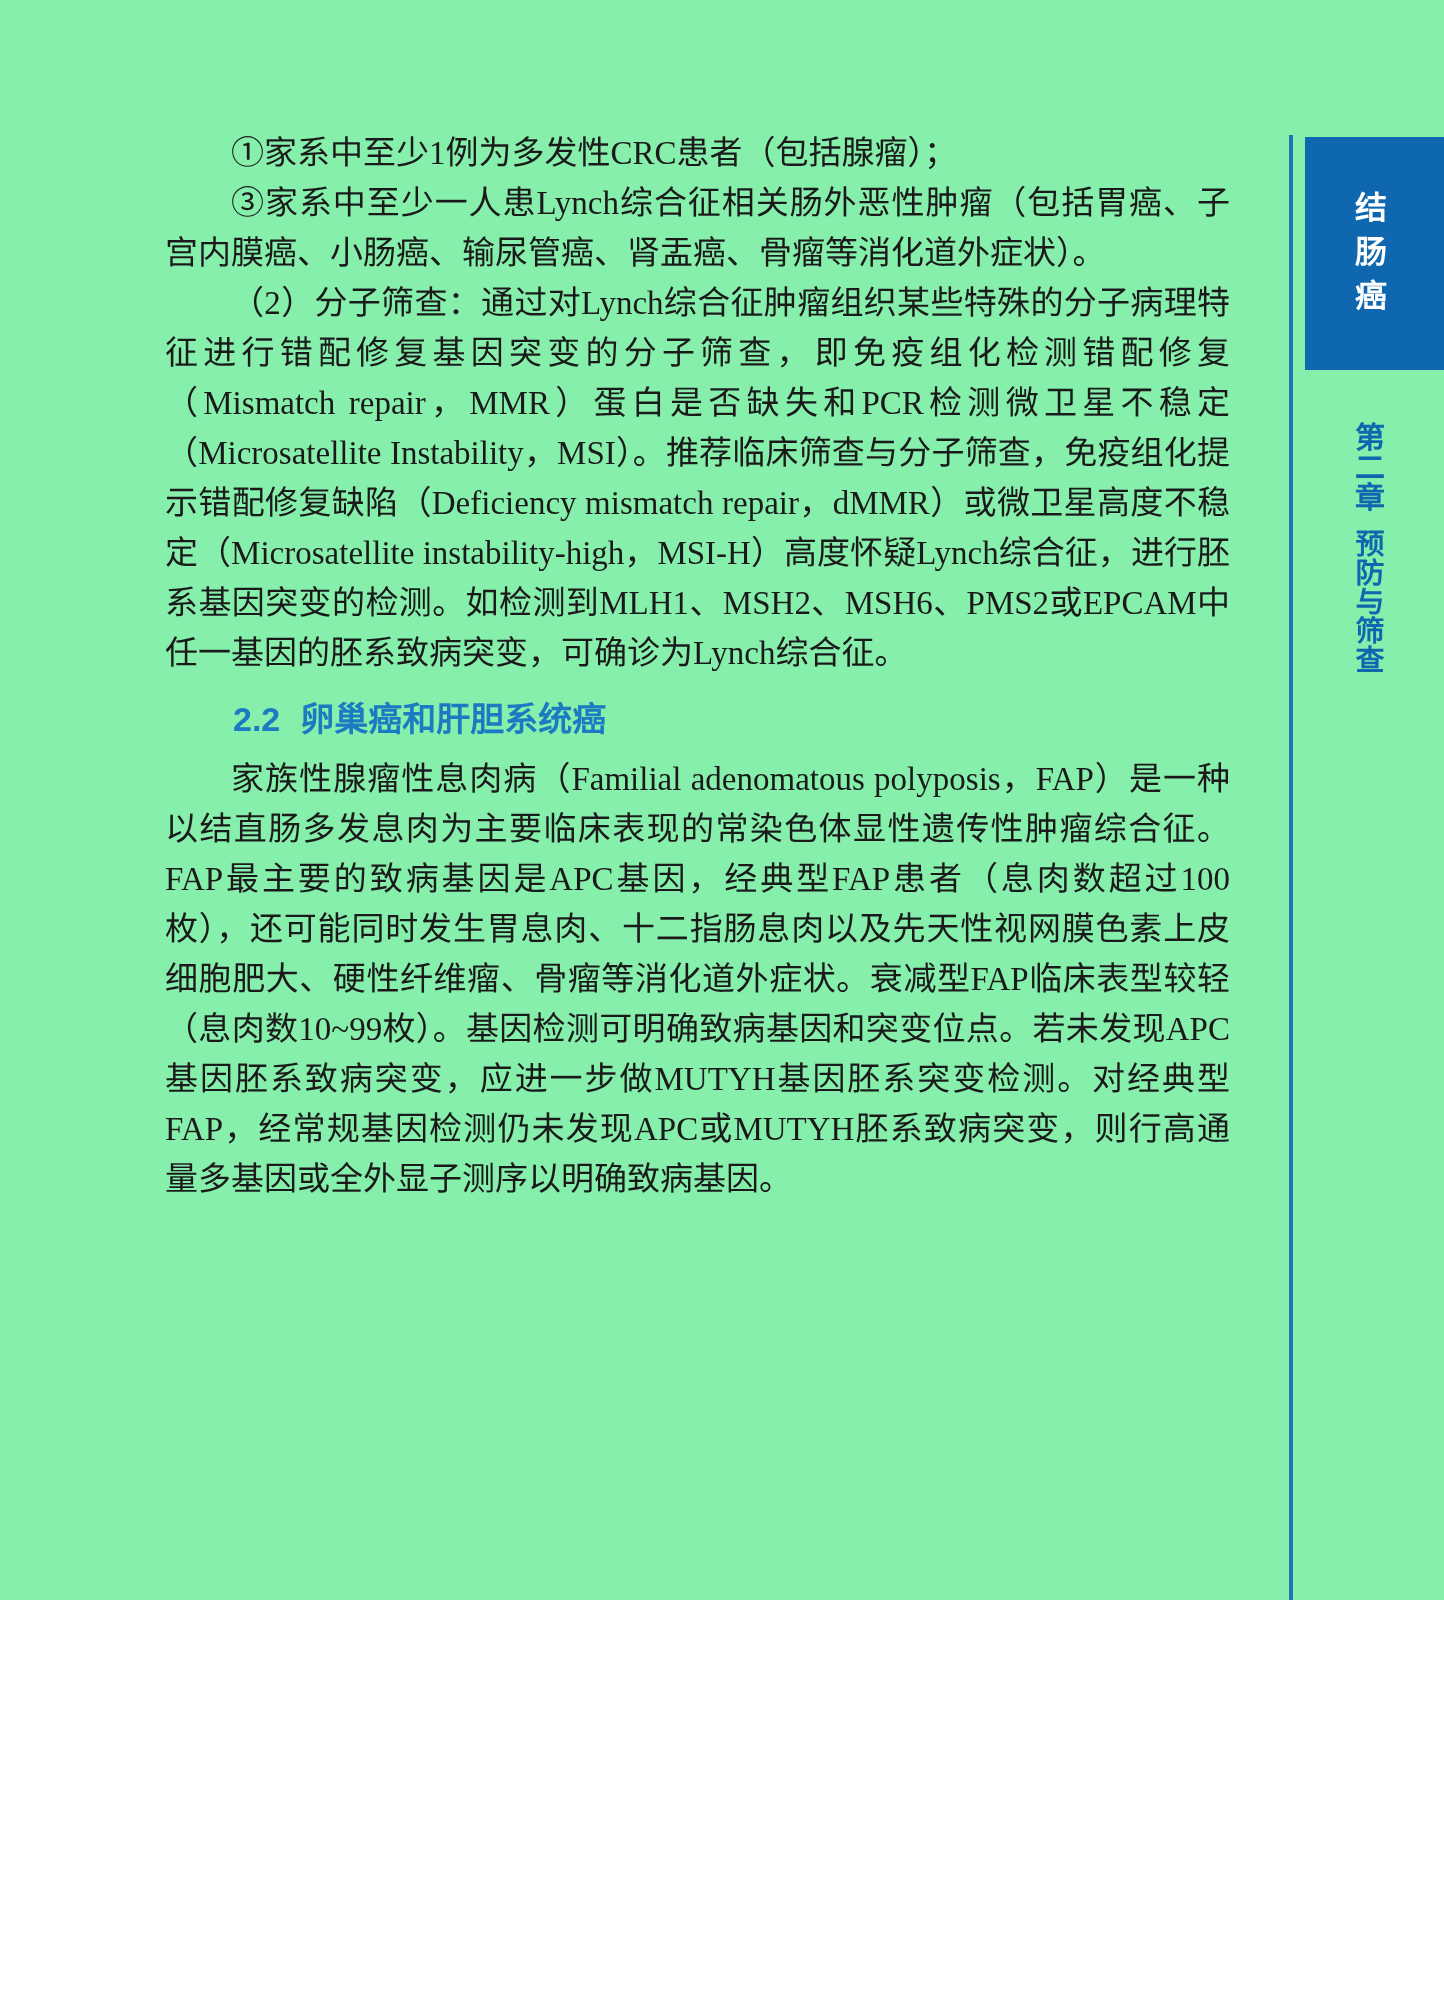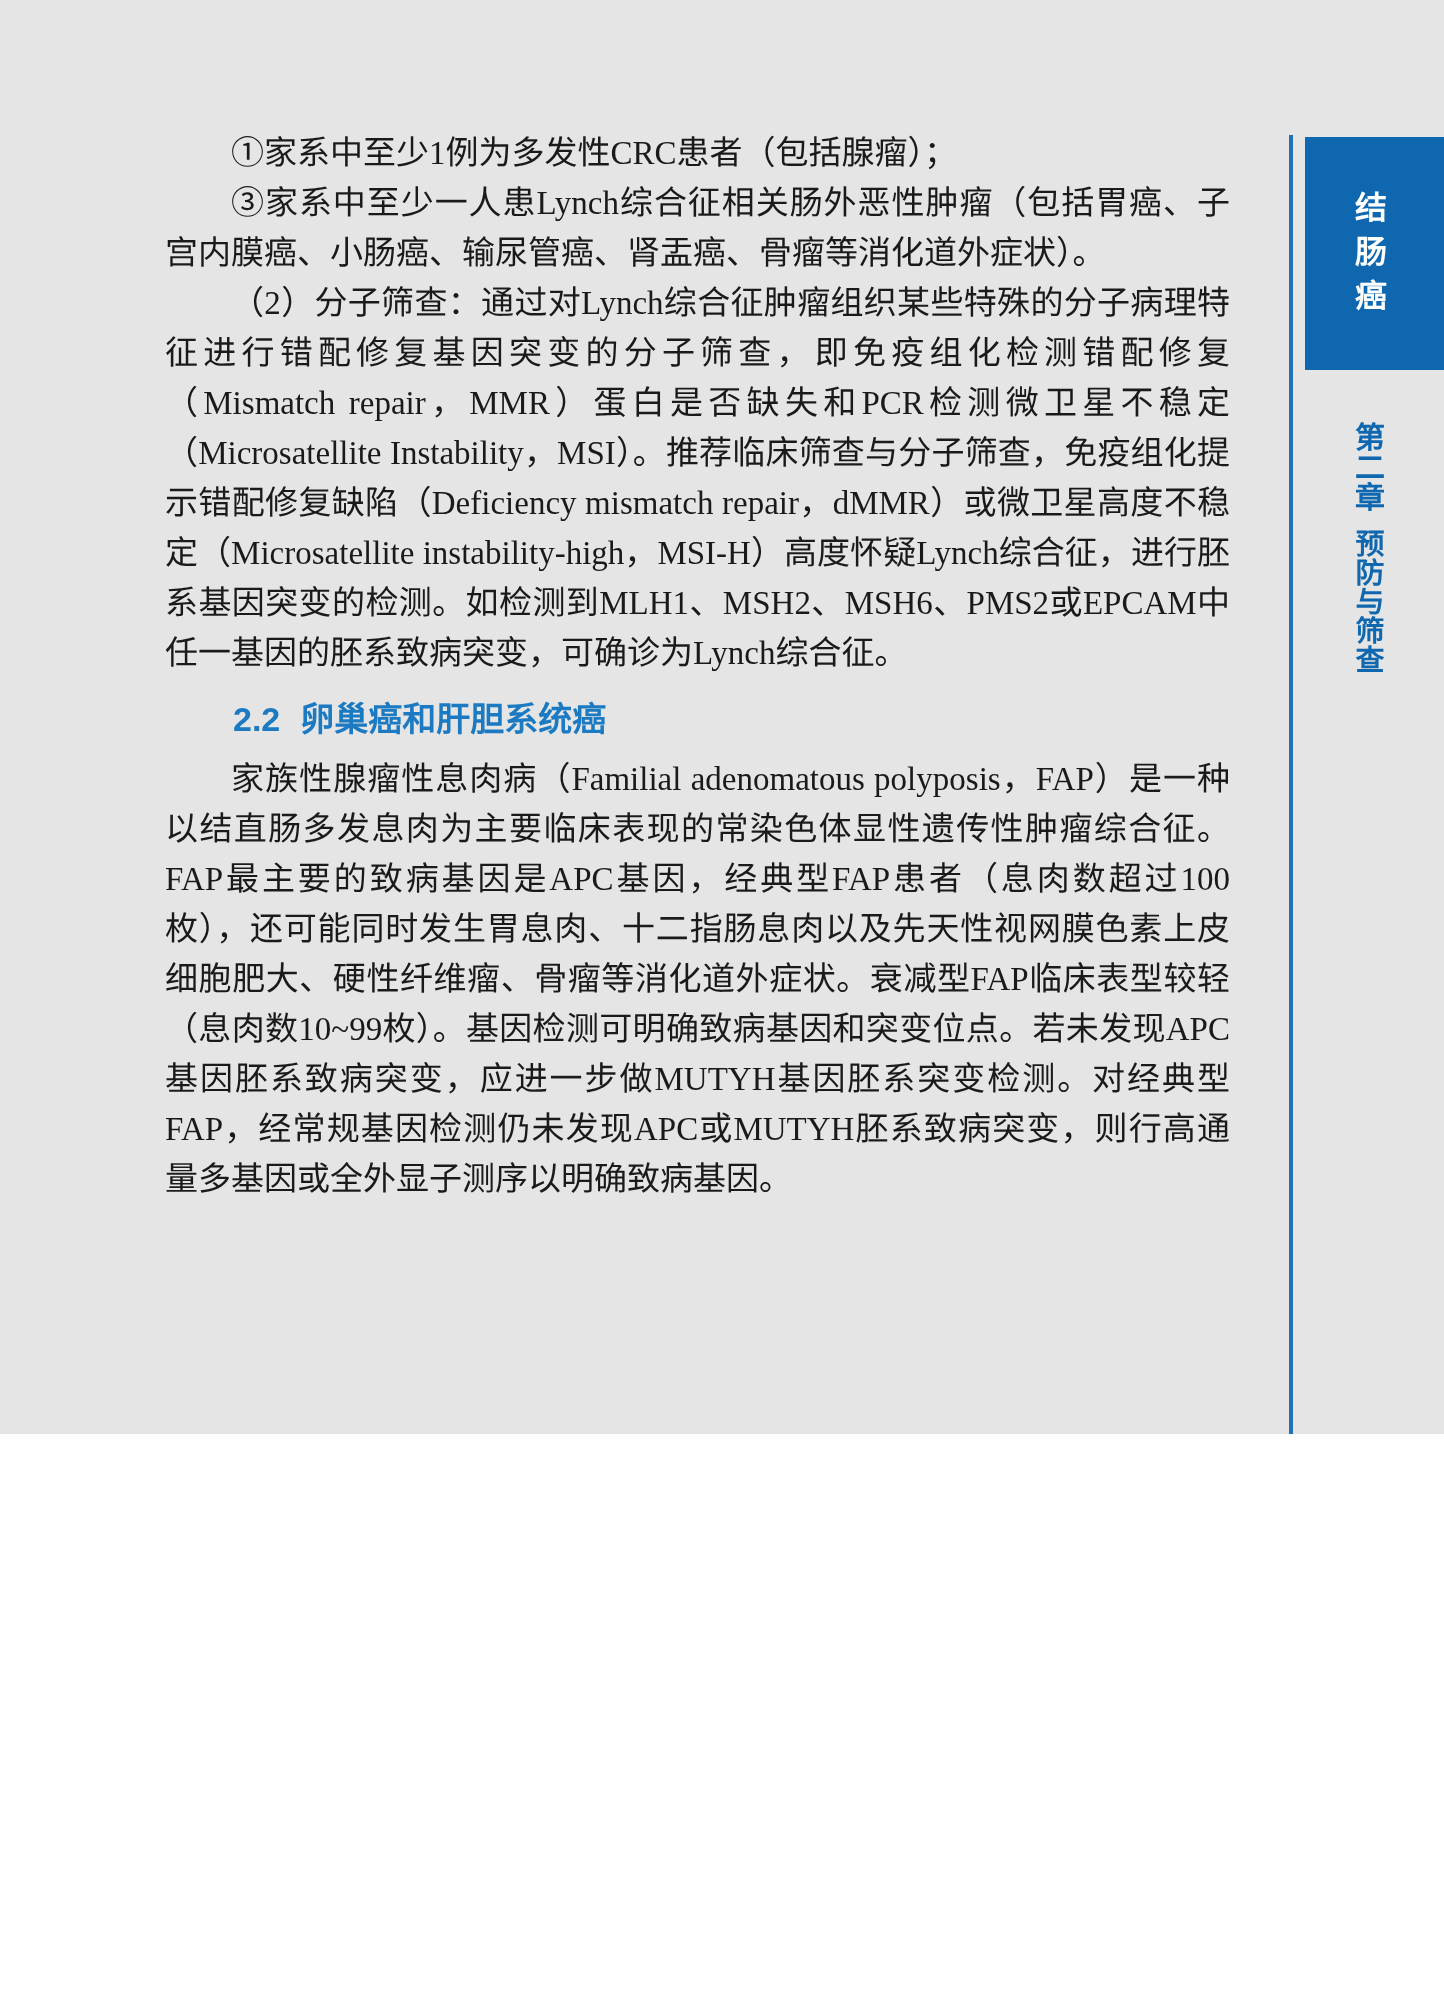--- a/index.html
+++ b/index.html
@@ -5,22 +5,22 @@
   :root{
     --accent-blue:#0e67af;
     --heading-blue:#1b7ac1;
     --line-blue:#2273b6;
     --text-color:#1a1a1a;
   }
   html,body{margin:0;padding:0;background:#ffffff;}
   .page{
     position:relative;
     width:1444px;
-    height:1434px;
-    background:#e5e5e5;
+    height:1600px;
+    background:#86efac;
     overflow:hidden;
     font-family:"Liberation Serif","DejaVu Serif",serif;
     color:var(--text-color);
   }
   
   .body-col{
     position:absolute;
     left:165px;
     top:128px;
     width:1065px;

